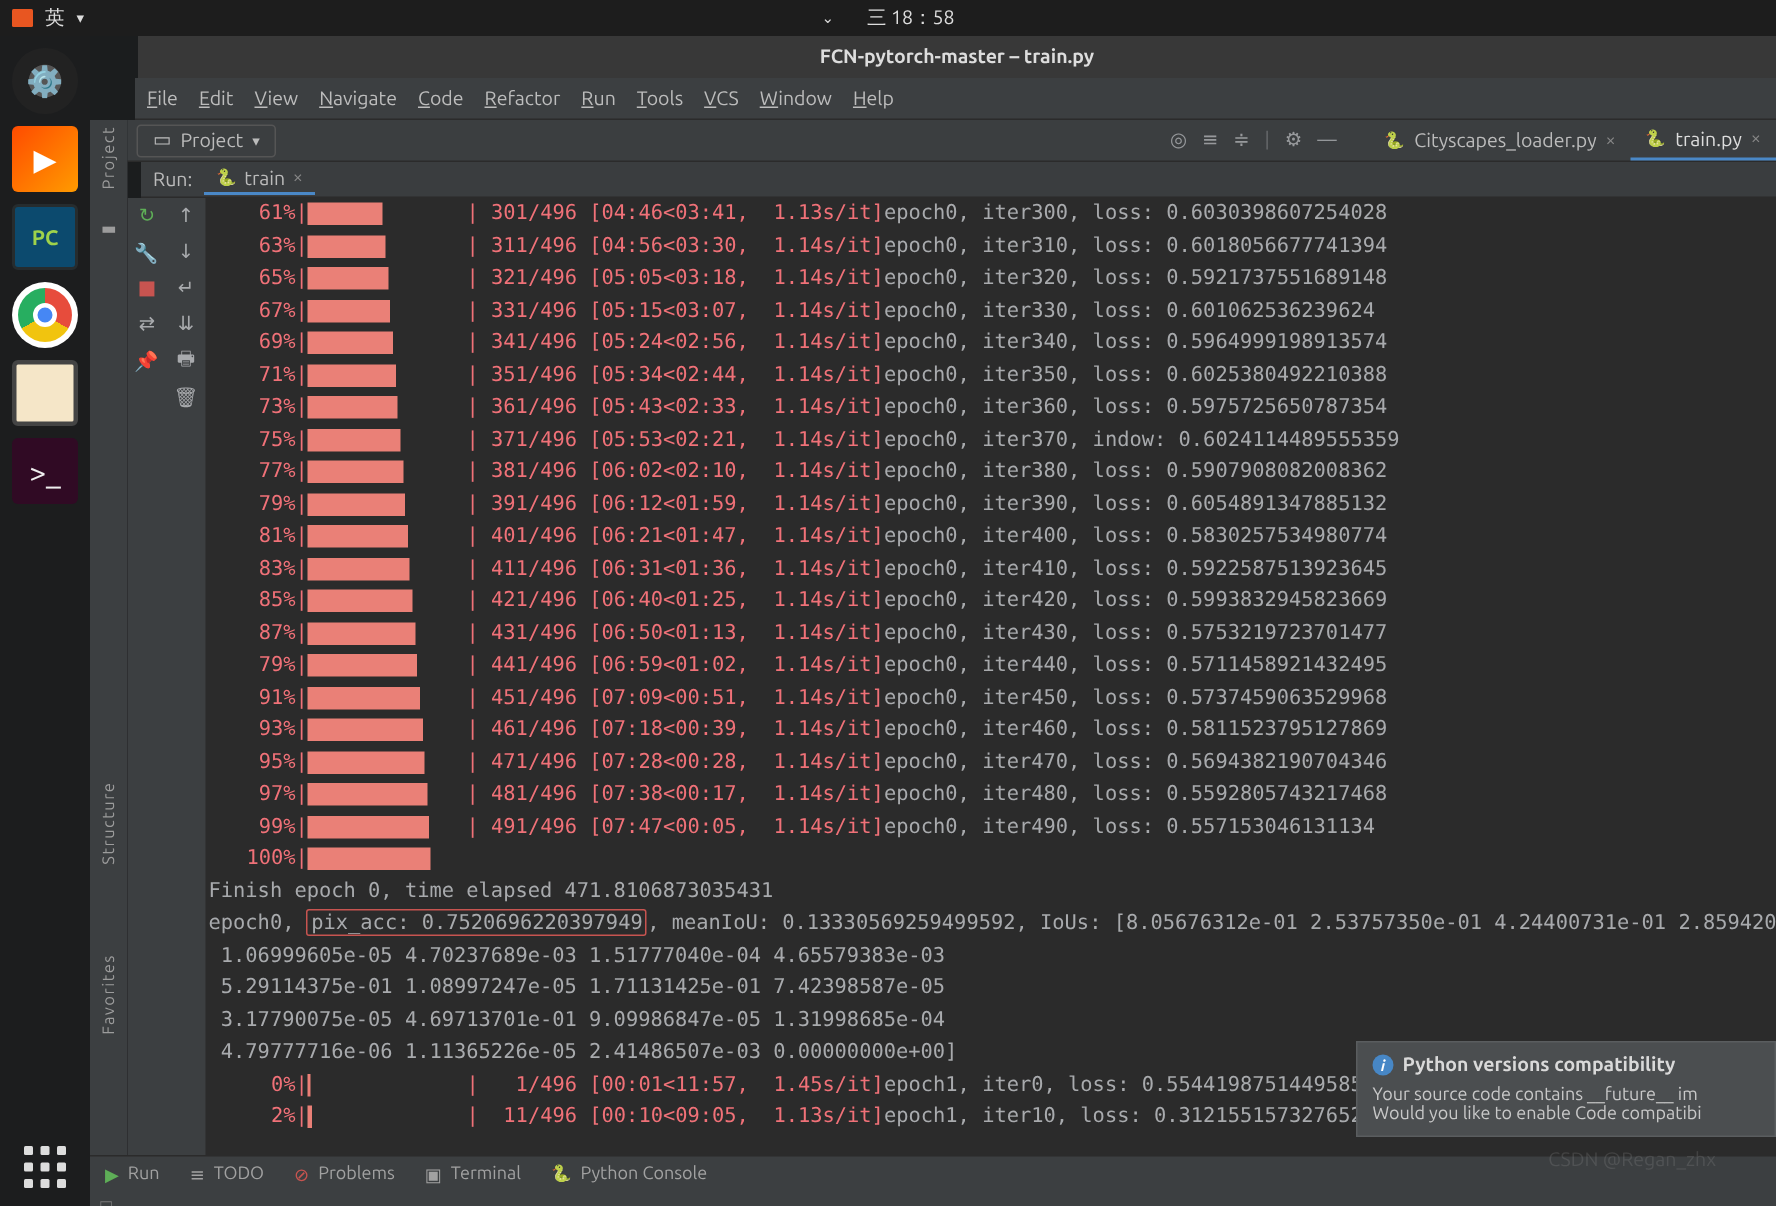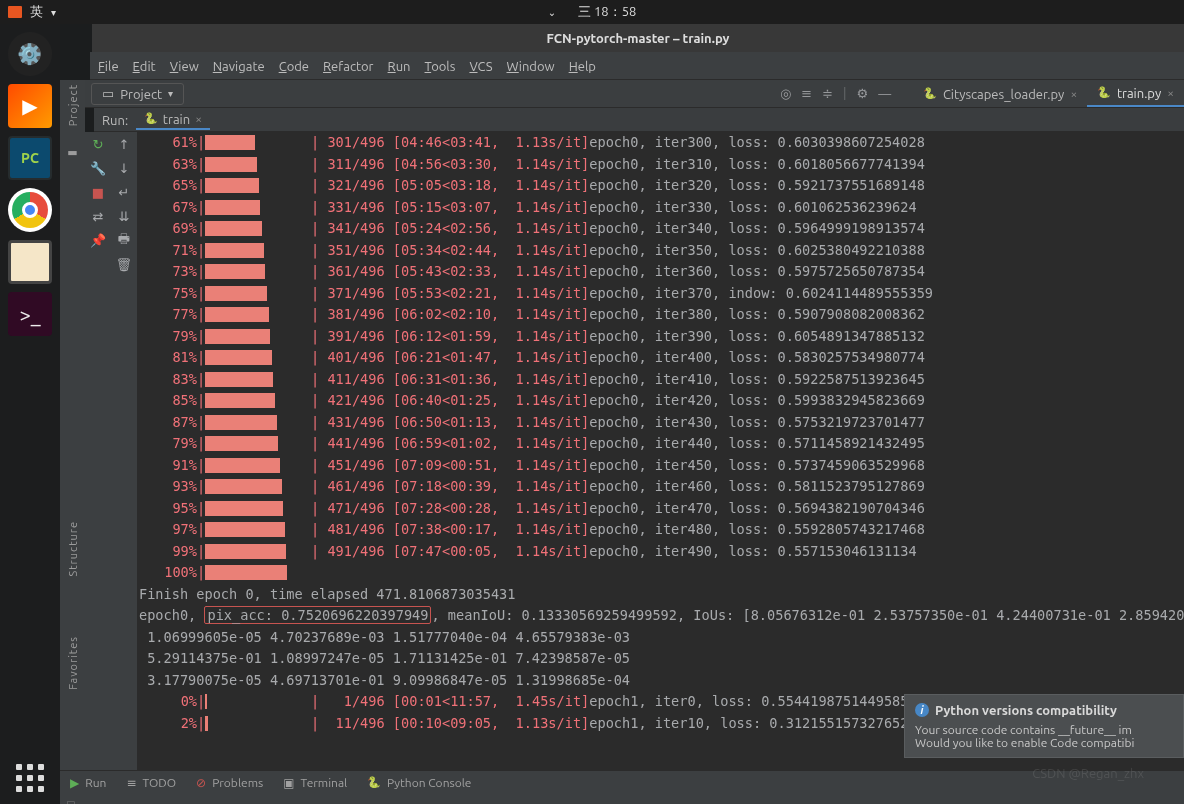--- a/index.html
+++ b/index.html
@@ -233,20 +233,21 @@
       <div class="row"><span class="pct">93%</span><span class="pipe1">|</span><span class="bar" style="width:77px"></span><span class="redtxt"><span class="pipe2" style="margin-left:84px">| </span>461/496 [07:18&lt;00:39,  1.14s/it]</span><span>epoch0, iter460, loss: 0.5811523795127869</span></div>
       <div class="row"><span class="pct">95%</span><span class="pipe1">|</span><span class="bar" style="width:78px"></span><span class="redtxt"><span class="pipe2" style="margin-left:84px">| </span>471/496 [07:28&lt;00:28,  1.14s/it]</span><span>epoch0, iter470, loss: 0.5694382190704346</span></div>
       <div class="row"><span class="pct">97%</span><span class="pipe1">|</span><span class="bar" style="width:80px"></span><span class="redtxt"><span class="pipe2" style="margin-left:84px">| </span>481/496 [07:38&lt;00:17,  1.14s/it]</span><span>epoch0, iter480, loss: 0.5592805743217468</span></div>
       <div class="row"><span class="pct">99%</span><span class="pipe1">|</span><span class="bar" style="width:81px"></span><span class="redtxt"><span class="pipe2" style="margin-left:84px">| </span>491/496 [07:47&lt;00:05,  1.14s/it]</span><span>epoch0, iter490, loss: 0.557153046131134</span></div>
       <div class="row"><span class="pct">100%</span><span class="pipe1">|</span><span class="bar" style="width:82px"></span><span></span></div>
       <div class="row" style="margin-left: -88px;">Finish epoch 0, time elapsed 471.8106873035431</div>
       <div class="row" style="margin-left: -88px;">epoch0, <span class="hl">pix_acc: 0.7520696220397949</span>, meanIoU: 0.13330569259499592, IoUs: [8.05676312e-01 2.53757350e-01 4.24400731e-01 2.85942017</div>
       <div class="row" style="margin-left: -88px;"> 1.06999605e-05 4.70237689e-03 1.51777040e-04 4.65579383e-03</div>
       <div class="row" style="margin-left: -88px;"> 5.29114375e-01 1.08997247e-05 1.71131425e-01 7.42398587e-05</div>
       <div class="row" style="margin-left: -88px;"> 3.17790075e-05 4.69713701e-01 9.09986847e-05 1.31998685e-04</div>
+      <div class="row" style="margin-left: -88px;"> 4.79777716e-06 1.11365226e-05 2.41486507e-03 0.00000000e+00]</div>
       <div class="row"><span class="pct">0%</span><span class="pipe1">|</span><span class="bar" style="width:2px"></span><span class="redtxt"><span class="pipe2" style="margin-left:84px">| </span>  1/496 [00:01&lt;11:57,  1.45s/it]</span><span>epoch1, iter0, loss: 0.5544198751449585</span></div>
       <div class="row"><span class="pct">2%</span><span class="pipe1">|</span><span class="bar" style="width:3px"></span><span class="redtxt"><span class="pipe2" style="margin-left:84px">| </span> 11/496 [00:10&lt;09:05,  1.13s/it]</span><span>epoch1, iter10, loss: 0.312155157327652</span></div>
     </div>
 </div>
 
 <div class="bottombar">
  <div class="item">
       <span class="play-green">▶</span>
       <span>Run</span>
     </div>

